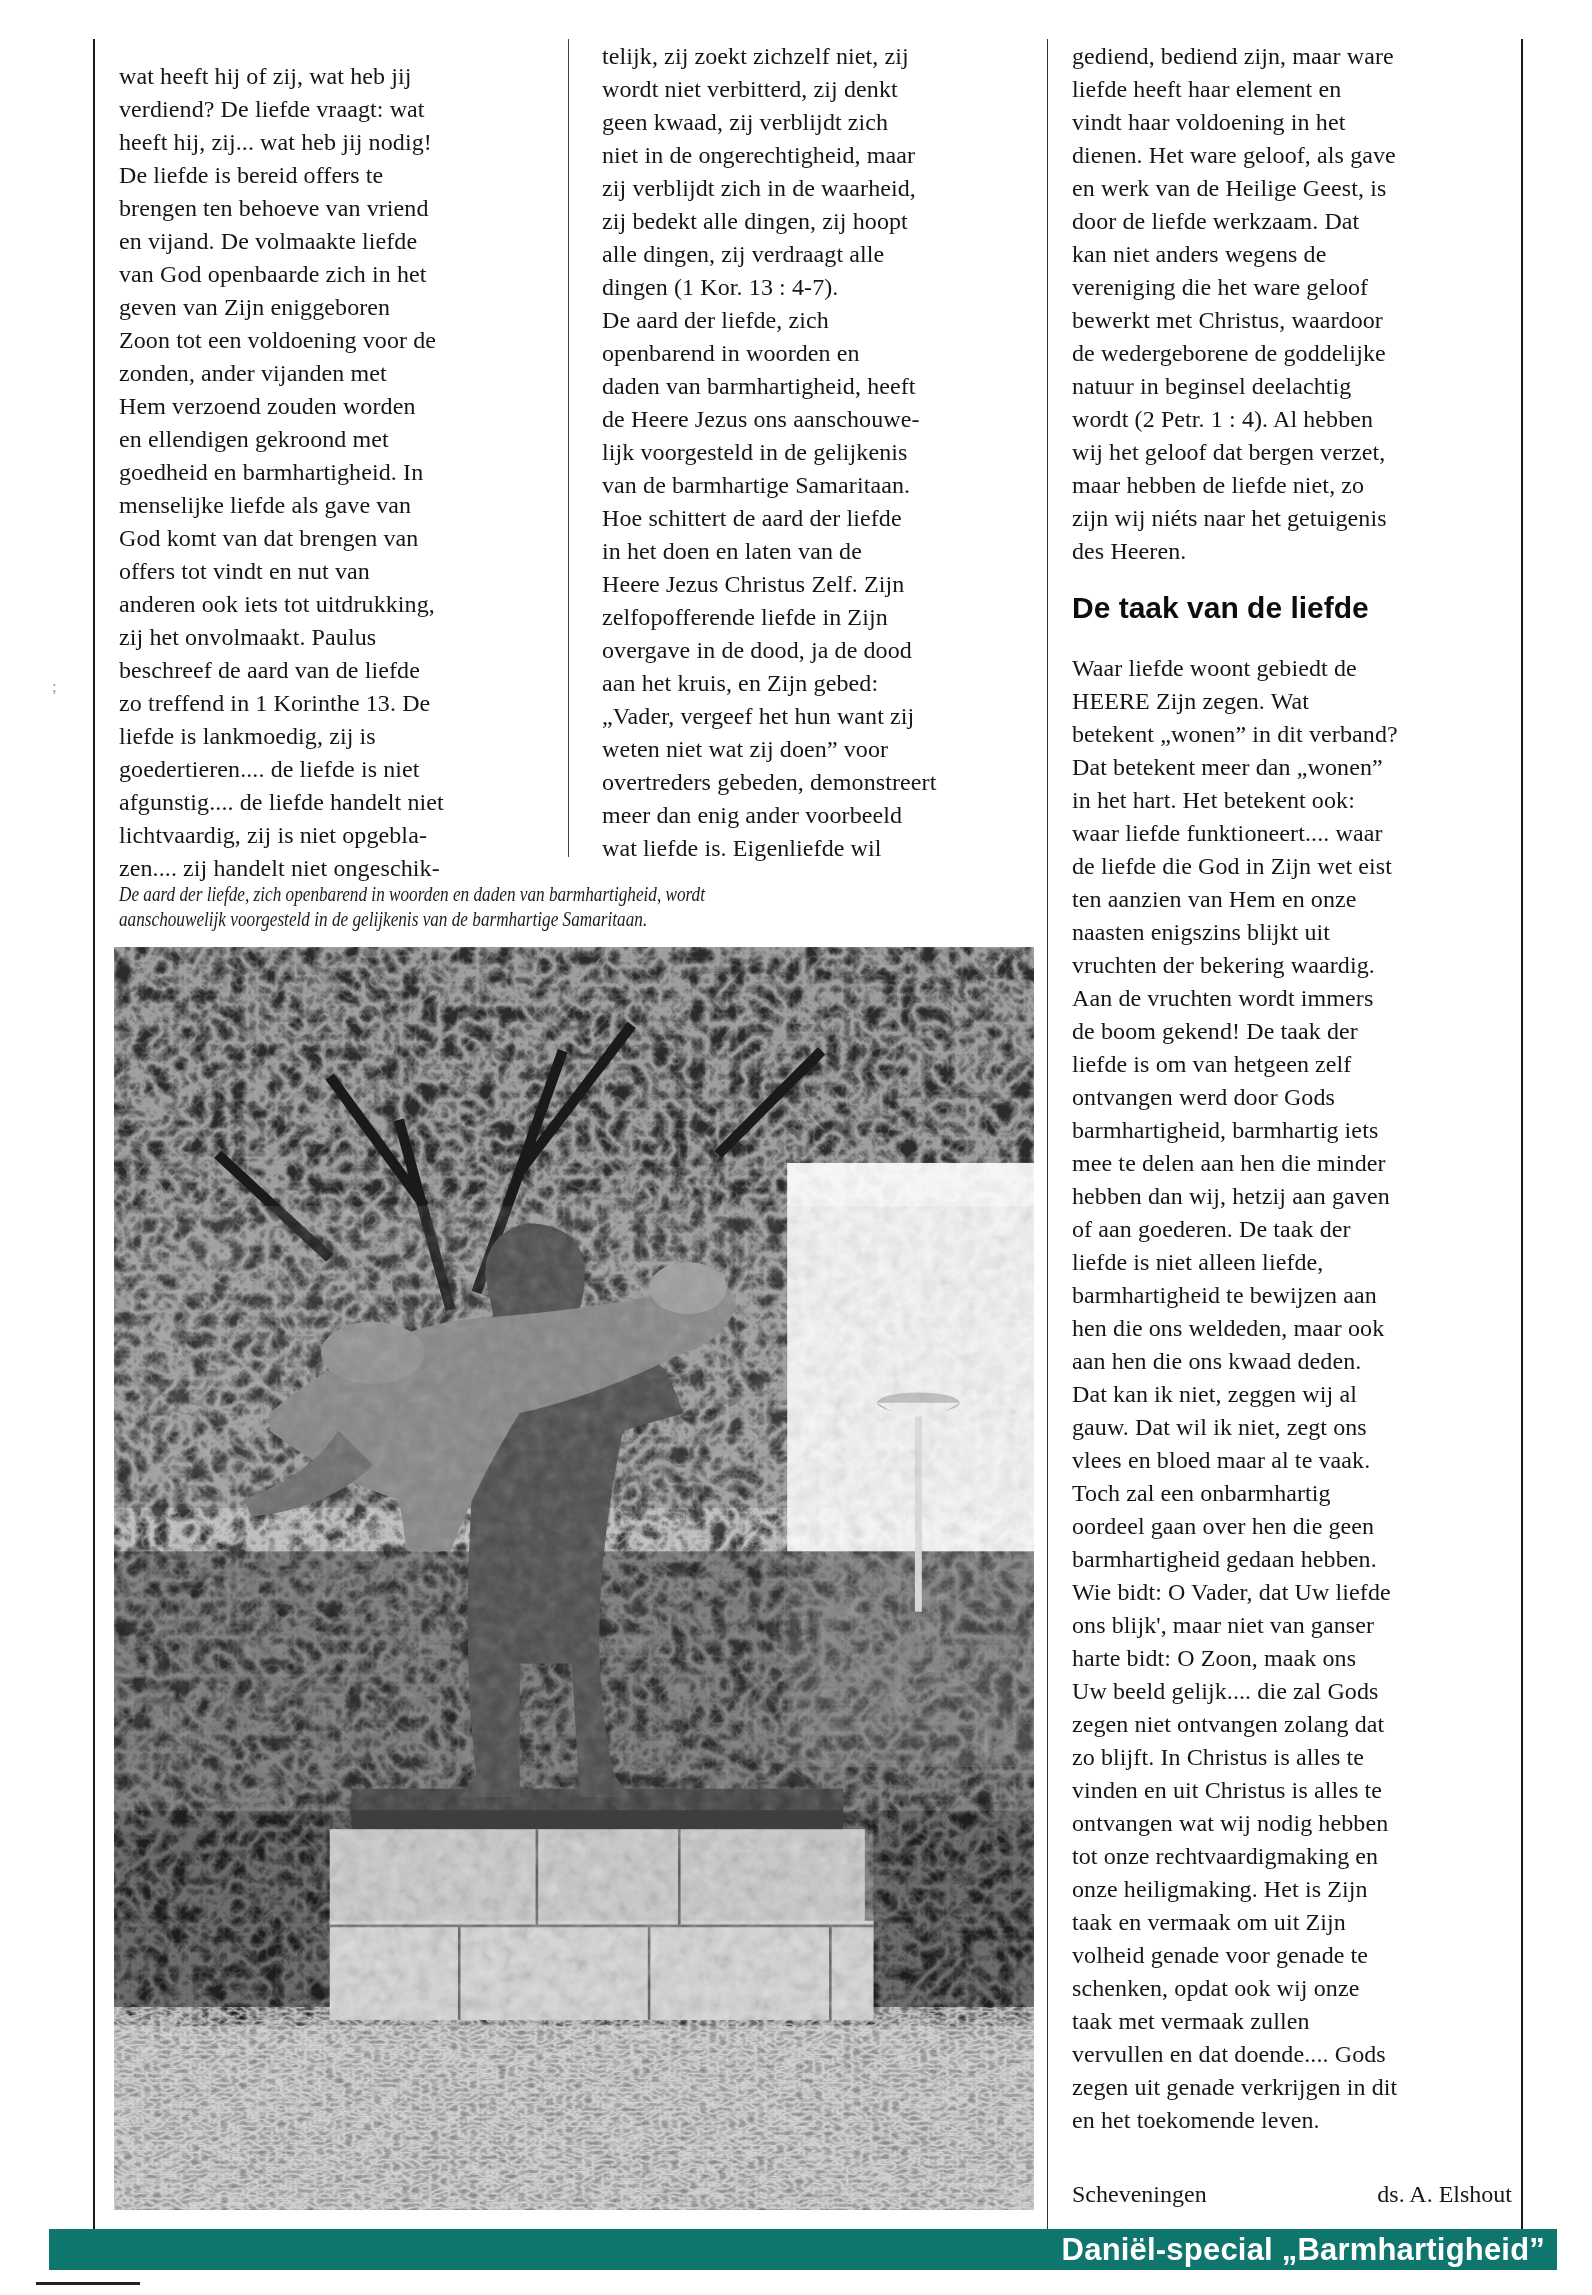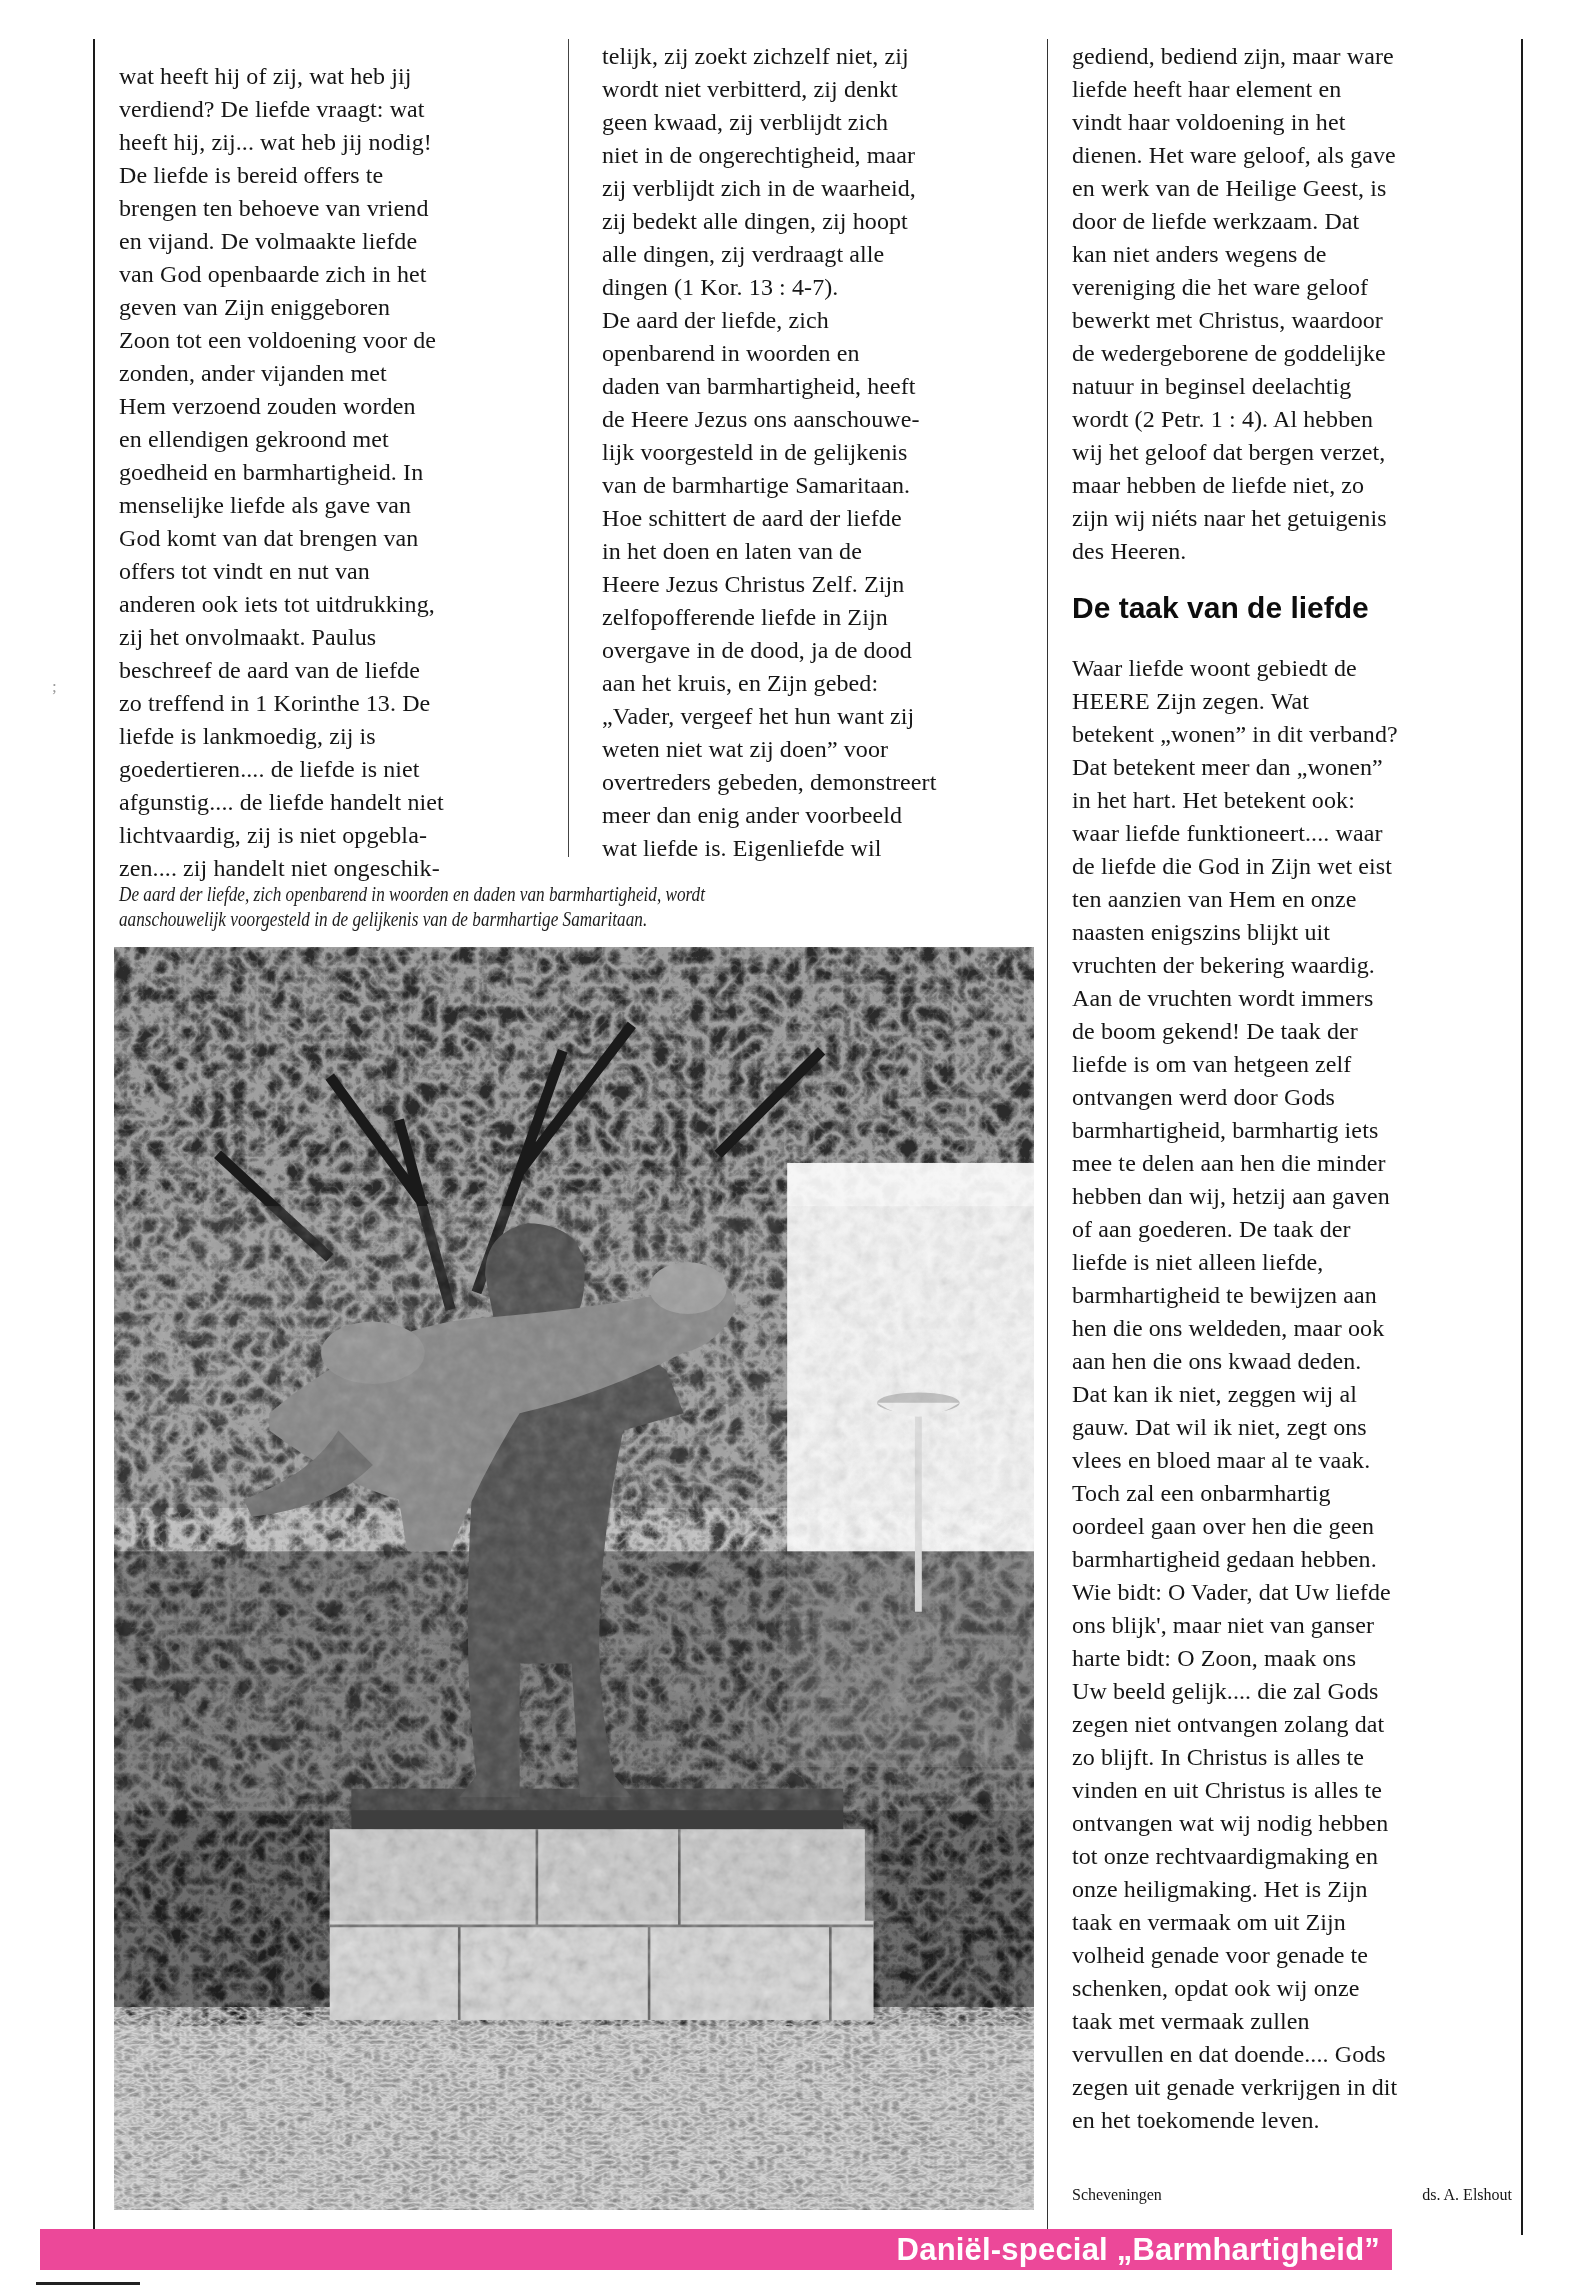--- a/index.html
+++ b/index.html
@@ -28,25 +28,25 @@
     font-style: italic; font-size: 20px; line-height: 25px; color: #1c1c1c;
     transform: scaleX(0.86); transform-origin: left top;
   }
   .caption span { display: block; white-space: nowrap; }
   .photo {
     position: absolute; left: 114px; top: 947px; width: 920px; height: 1263px;
     overflow: hidden; background: #3a3a3a;
   }
   .signature {
     position: absolute; left: 1072px; top: 2178px; width: 440px;
-    font-size: 16px; line-height: 33px; display: flex; justify-content: space-between; text-align: center;
+    font-size: 24px; line-height: 33px; display: flex; justify-content: space-between; text-align: center;
   }
   .footer-bar {
-    position: absolute; left: 40px; top: 2229px; width: 1352px; height: 41px;
-    background: #ec4899; color: #ffffff;
+    position: absolute; left: 49px; top: 2229px; width: 1508px; height: 41px;
+    background: #0f766e; color: #ffffff;
   }
   .footer-bar span {
     position: absolute; right: 12px; top: 2.6px;
     font-family: "Liberation Sans", "DejaVu Sans", sans-serif; font-weight: bold;
     font-size: 31px; line-height: 36px; white-space: nowrap; letter-spacing: 0.2px;
   }
   .bottom-stub { position: absolute; left: 36px; top: 2282px; width: 104px; height: 2.6px; background: #222; }
   .margin-mark { position: absolute; left: 52px; top: 677px; font-size: 17.3px; color: #999; }
 </style>
 </head>

